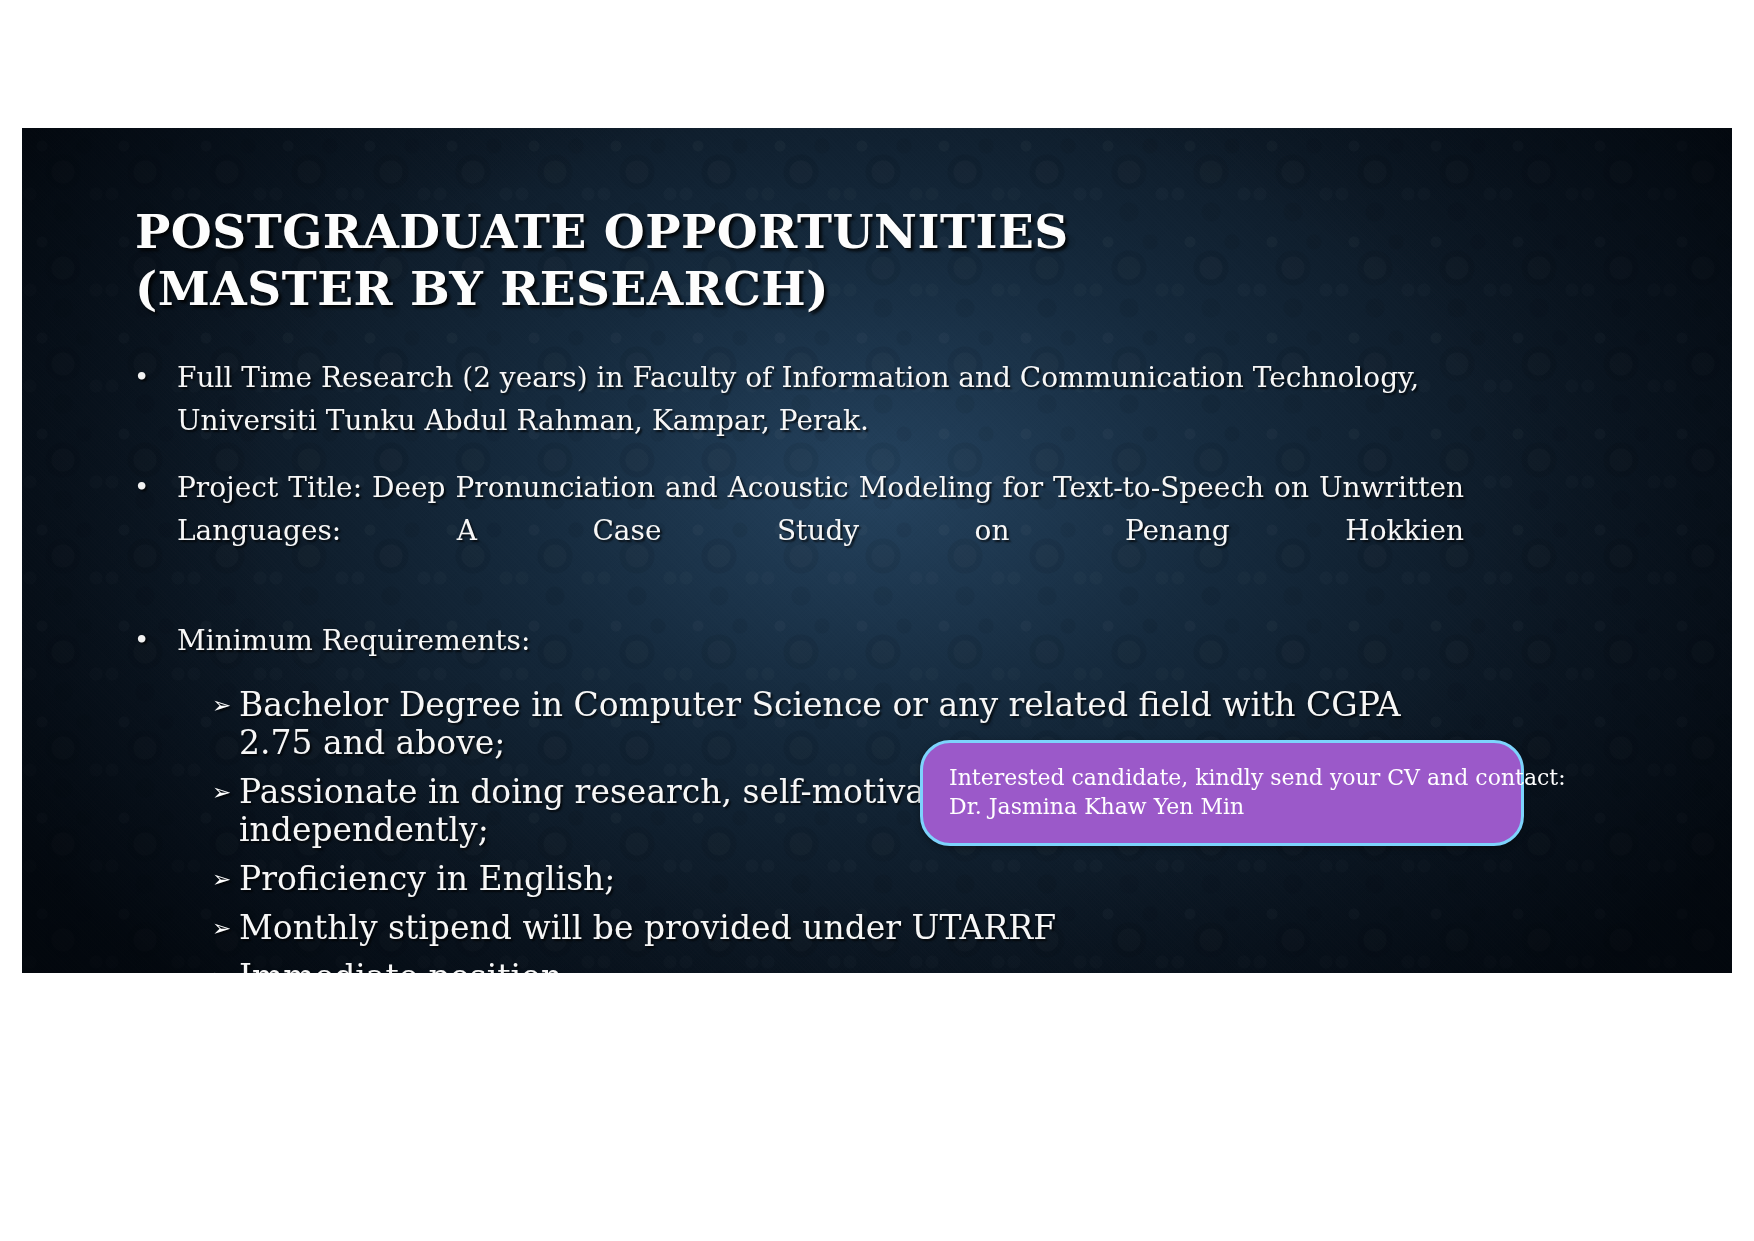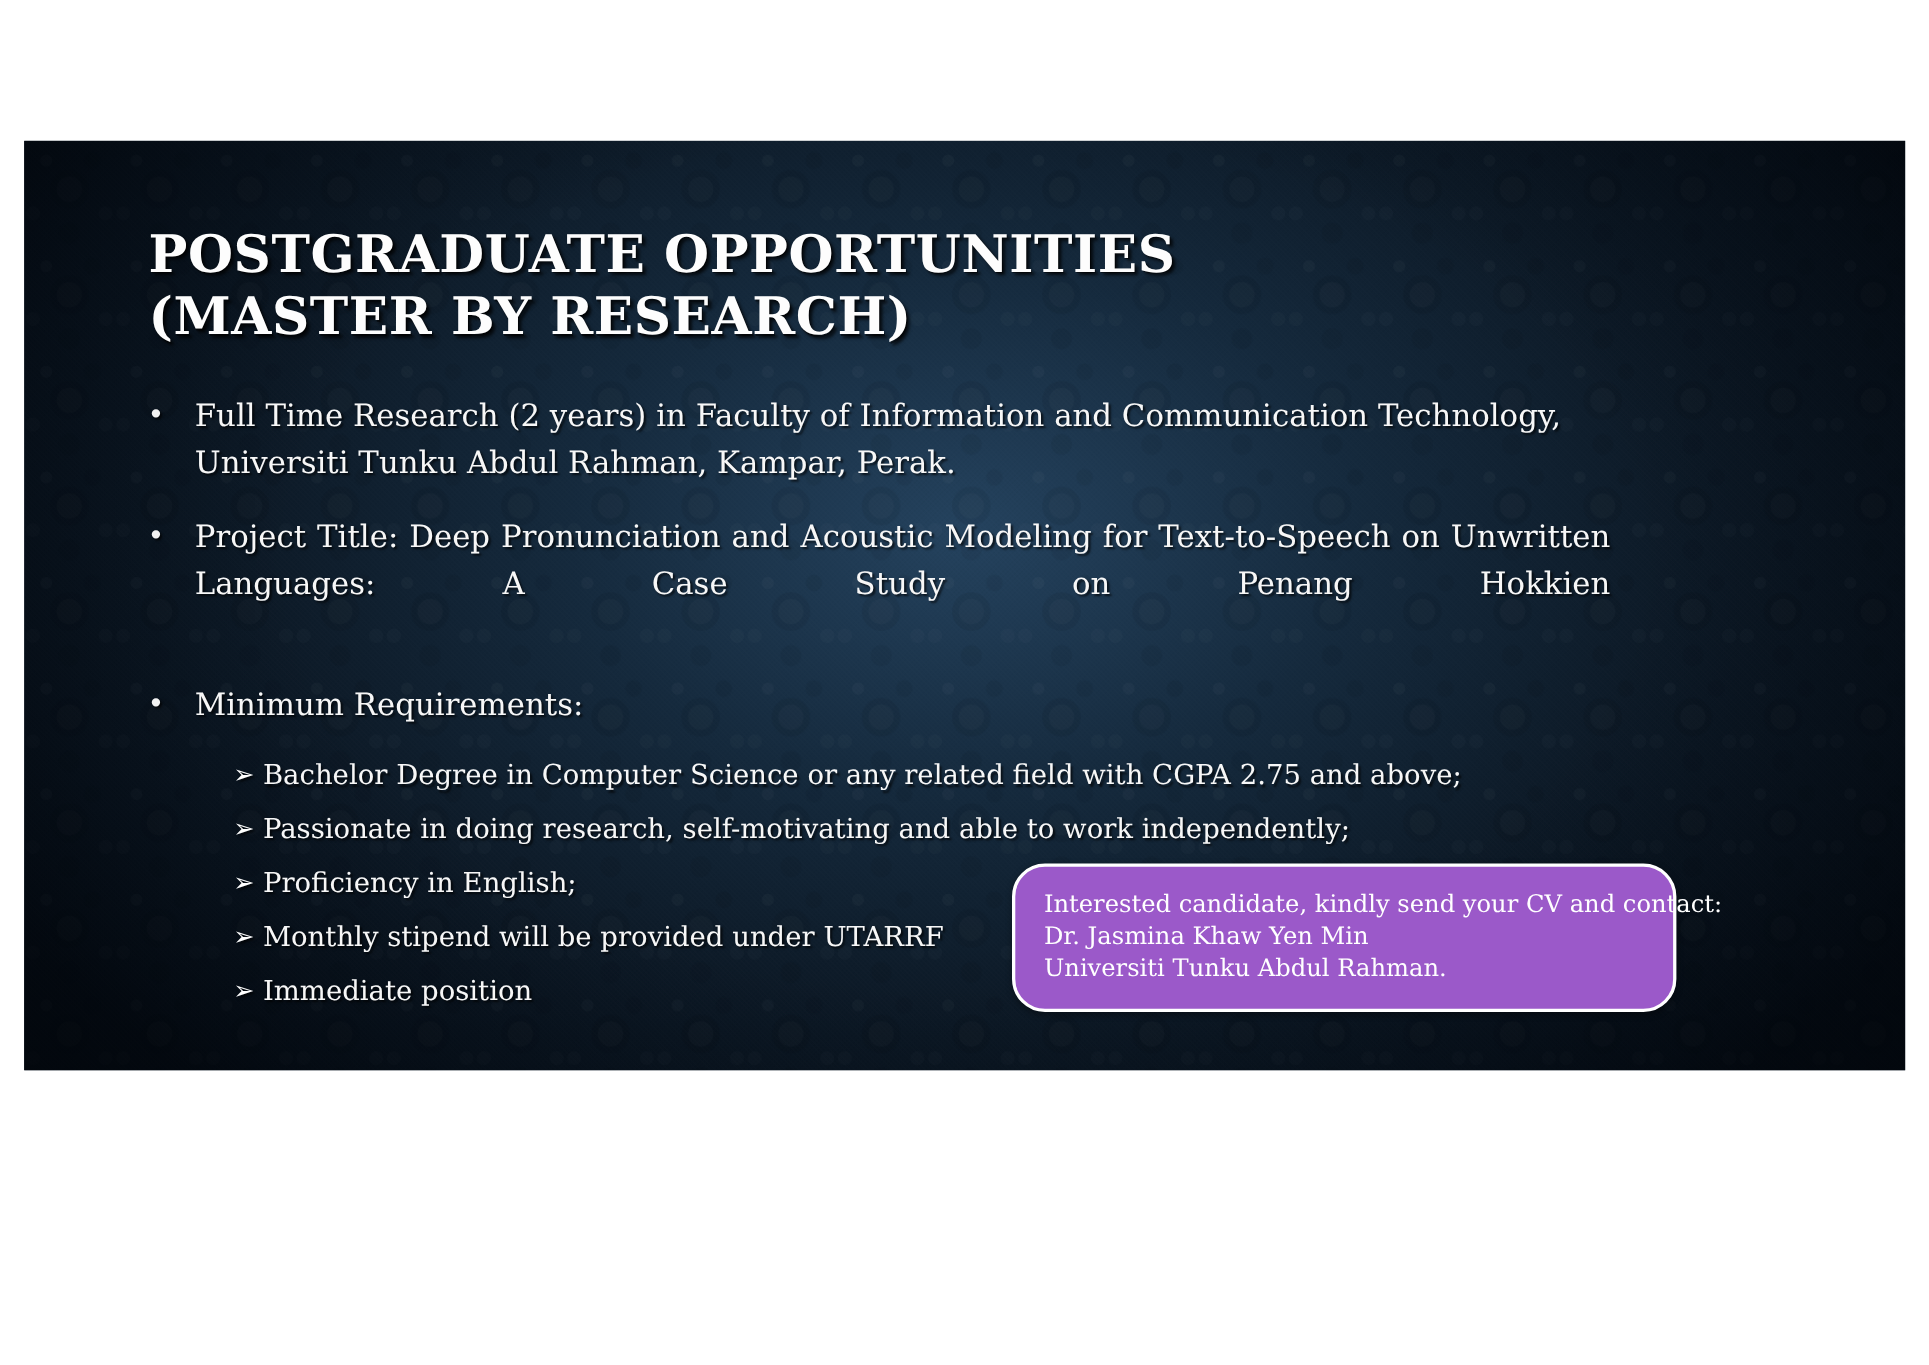--- a/index.html
+++ b/index.html
@@ -152,35 +152,35 @@
     flex: 0 0 auto;
     width: 27px;
     color: #ffffff;
     font-size: 23px;
     line-height: 38px;
     text-shadow: 2px 2px 2px rgba(0,0,0,0.7);
   }
   .sub-text {
     flex: 1 1 auto;
     color: #f7f7f7;
-    font-size: 25px;
+    font-size: 33px;
     line-height: 38px;
     text-shadow: 2px 2px 2px rgba(0,0,0,0.72);
   }
 
   
   .contact-box {
     position: absolute;
     left: 898px;
-    top: 657px;
+    top: 612px;
     width: 604px;
     padding: 20px 26px 22px 26px;
     box-sizing: border-box;
     background: #9b59c9;
-    border: 3px solid #ffffff;
+    border: 3px solid #7dd3fc;
     border-radius: 30px;
     box-shadow: 0 2px 6px rgba(0,0,0,0.35);
   }
   .contact-line {
     color: #ffffff;
     font-family: "DejaVu Serif", "Liberation Serif", serif;
     font-size: 22px;
     line-height: 29px;
     white-space: nowrap;
   }
@@ -239,17 +239,16 @@
           <span class="sub-marker">➢</span>
           <span class="sub-text">Immediate position</span>
         </div>
       </div>
 
     </div>
 
     <div class="contact-box">
       <div class="contact-line">Interested candidate, kindly send your CV and contact:</div>
       <div class="contact-line">Dr. Jasmina Khaw Yen Min</div>
-      <div class="contact-line">Universiti Tunku Abdul Rahman.</div>
     </div>
 
   </div>
 </div>
 
 </body></html>

